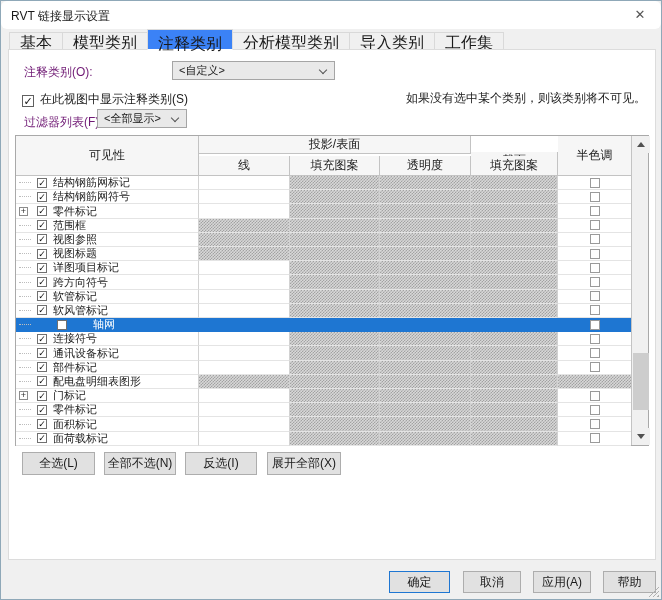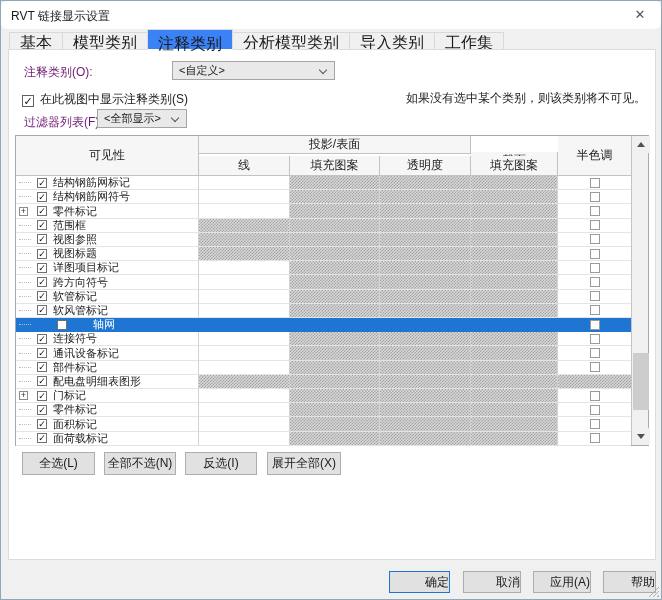--- a/index.html
+++ b/index.html
@@ -90,21 +90,21 @@
   .tri-down { position:absolute; left:5px; top:6px; width:0; height:0;
             border-left:4px solid transparent; border-right:4px solid transparent; border-top:5px solid #505050; }
   .thumb { position:absolute; left:1px; top:217px; width:16px; height:57px; background:#cdcdcd; }
 
   
   .act-btn { position:absolute; height:23px; background:#e1e1e1; border:1px solid #adadad;
              font-size:12px; color:#1a1a1a; text-align:center; line-height:21px; }
 
   
   .footer-btn { position:absolute; top:570px; height:22px; background:#e1e1e1; border:1px solid #adadad;
-                font-size:12px; color:#1a1a1a; text-align:right; line-height:20px; }
+                font-size:12px; color:#1a1a1a; text-align:center; line-height:20px; }
   .footer-btn.default { border:1px solid #1e76d2; }
 
   .resize-grip { position:absolute; right:2px; bottom:2px; width:12px; height:12px;
      background:
        linear-gradient(135deg, transparent 0 55%, #b0b0b0 55% 62%, transparent 62% 72%, #b0b0b0 72% 79%, transparent 79% 89%, #b0b0b0 89% 96%, transparent 96%); }
 </style>
 </head>
 <body>
 
 <div class="dialog">

